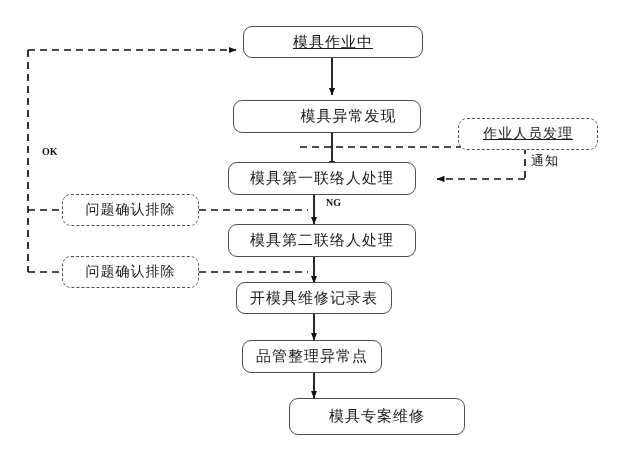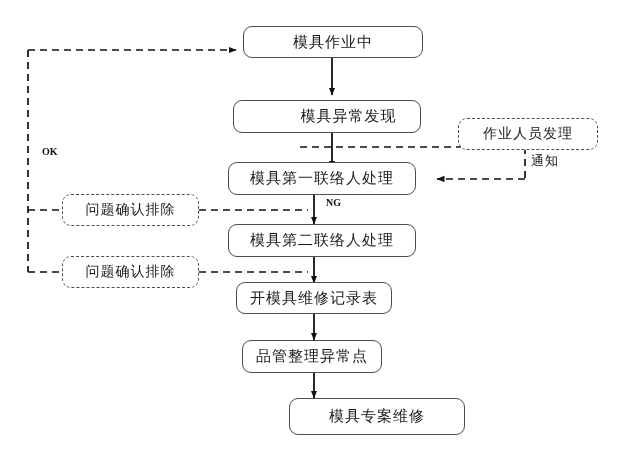--- a/index.html
+++ b/index.html
@@ -95,21 +95,21 @@
       <line x1="199" y1="272" x2="308" y2="272"></line>
     </g>
 
     <g stroke="#111111" stroke-width="1.7" fill="none" stroke-dasharray="7 5">
       <line x1="300" y1="147" x2="525" y2="147"></line>
       <line x1="525" y1="147" x2="525" y2="179"></line>
       <path d="M525,179 L437,179" marker-end="url(#arrow-dash)"></path>
     </g>
   </svg>
 
-  <div class="node solid" style="left:243px; top:26px; width:180px; height:32px;">
+  <div class="node solid" style="left:243px; top:26px; width:180px; height:32px;text-decoration:underline;">
     <span>模具作业中</span>
   </div>
 
   <div class="node solid" style="left:233px; top:100px; width:188px; height:33px;padding-left:43px;">
     <span>模具异常发现</span>
   </div>
 
   <div class="node solid" style="left:228px; top:162px; width:188px; height:33px;justify-content:center;">
     <span>模具第一联络人处理</span>
   </div>
@@ -131,21 +131,21 @@
   </div>
 
   <div class="node dashed" style="left:62px; top:194px; width:137px; height:32px;">
     <span>问题确认排除</span>
   </div>
 
   <div class="node dashed" style="left:62px; top:256px; width:137px; height:32px;">
     <span>问题确认排除</span>
   </div>
 
-  <div class="node dashed" style="left:458px; top:118px; width:140px; height:32px;">
+  <div class="node dashed" style="left:458px; top:118px; width:140px; height:32px;text-decoration:underline;">
     <span>作业人员发理</span>
   </div>
 
   <div class="label bold" style="left:42px; top:146px;">OK</div>
 
   <div class="label bold" style="left:326px; top:197px;">NG</div>
 
   <div class="label cn" style="left:531px; top:152px;">通知</div>
 
 </div>

